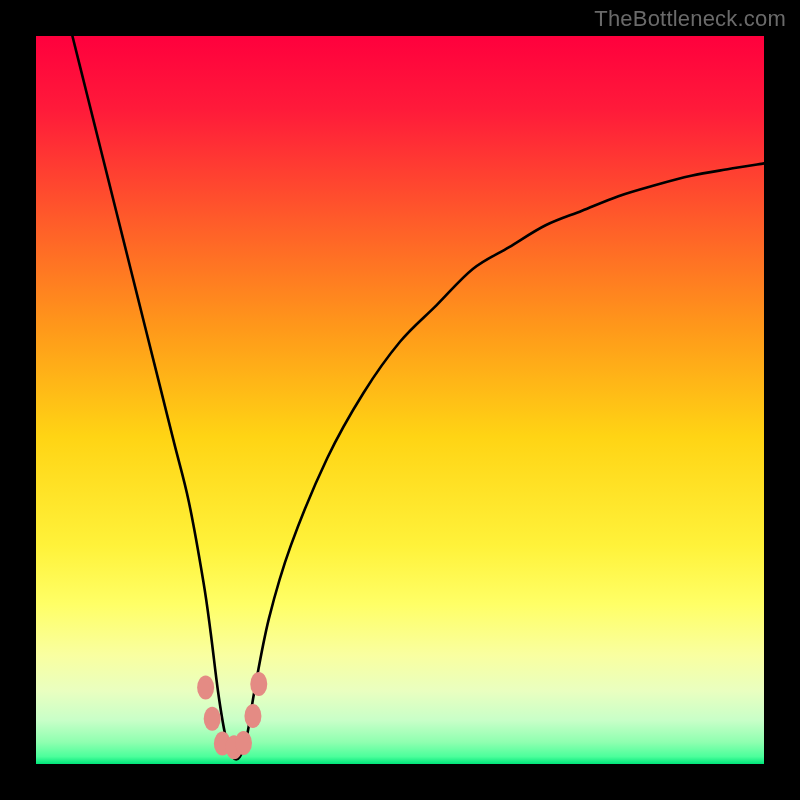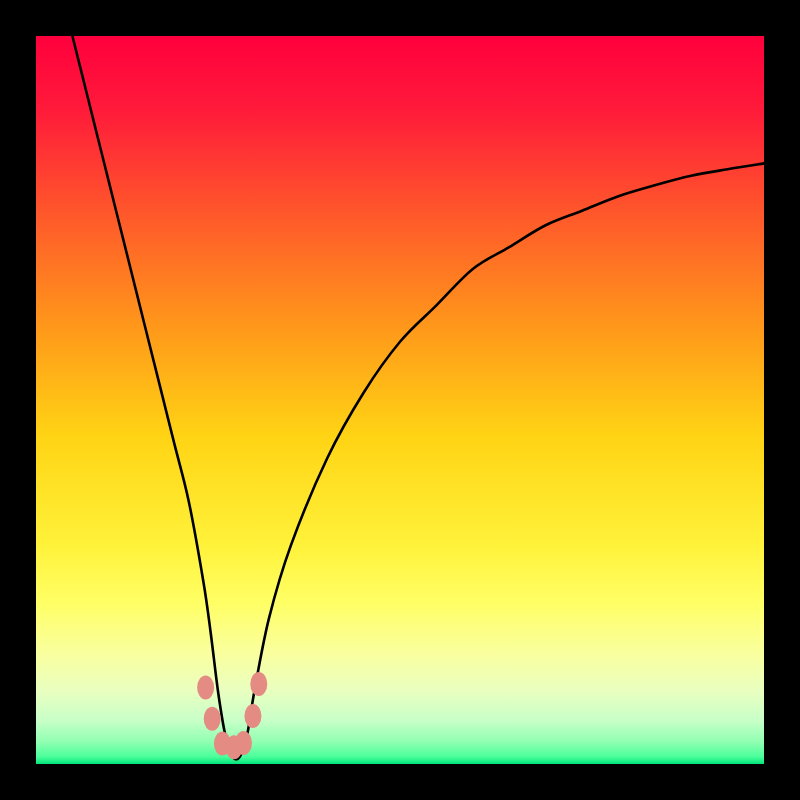--- a/index.html
+++ b/index.html
@@ -49,20 +49,21 @@
     font-weight: 500;
     color: #6a6a6a;
     letter-spacing: 0.2px;
   }
 </style>
 </head>
 <body>
 
 <div class="frame">
 
+  <div class="watermark">TheBottleneck.com</div>
 
   <div class="plot-area">
 
     <svg class="gradient-bg" viewBox="0 0 728 728" preserveAspectRatio="none">
       <defs>
         <linearGradient id="bg-grad" x1="0" y1="0" x2="0" y2="1">
             <stop offset="0%" stop-color="#ff003d"></stop>
             <stop offset="10%" stop-color="#ff1a3a"></stop>
             <stop offset="25%" stop-color="#ff5a2a"></stop>
             <stop offset="40%" stop-color="#ff981a"></stop>

